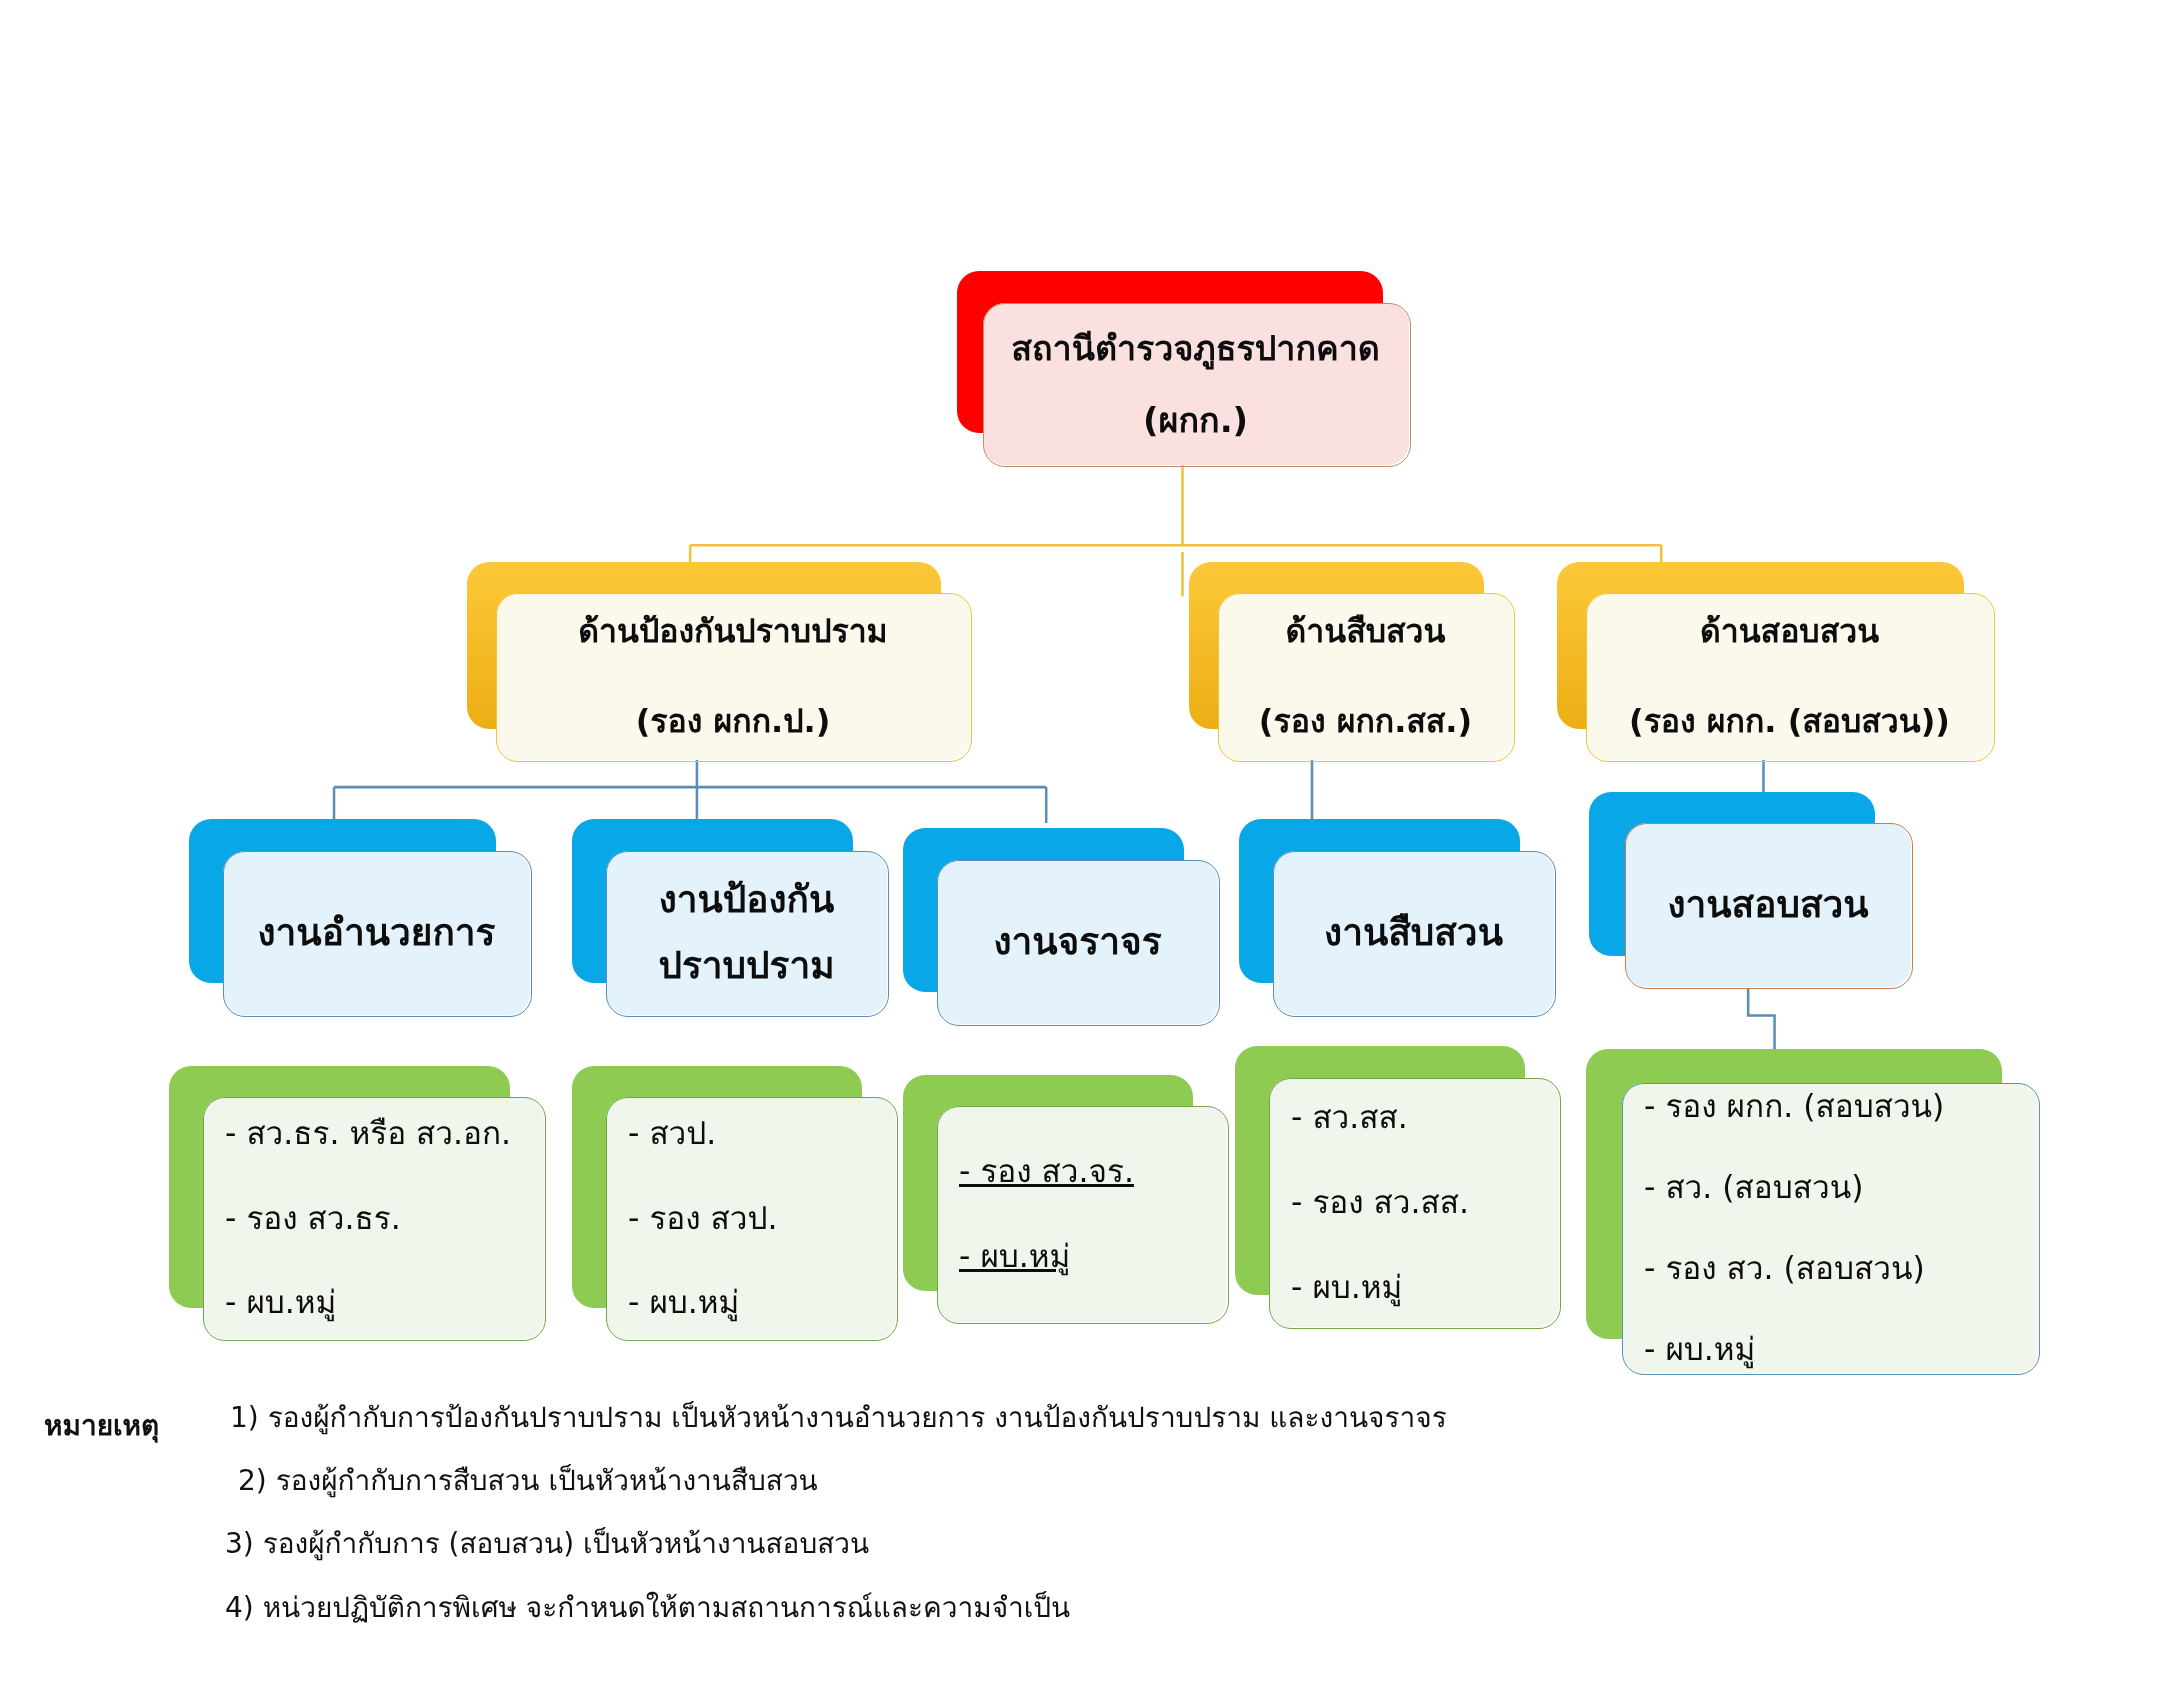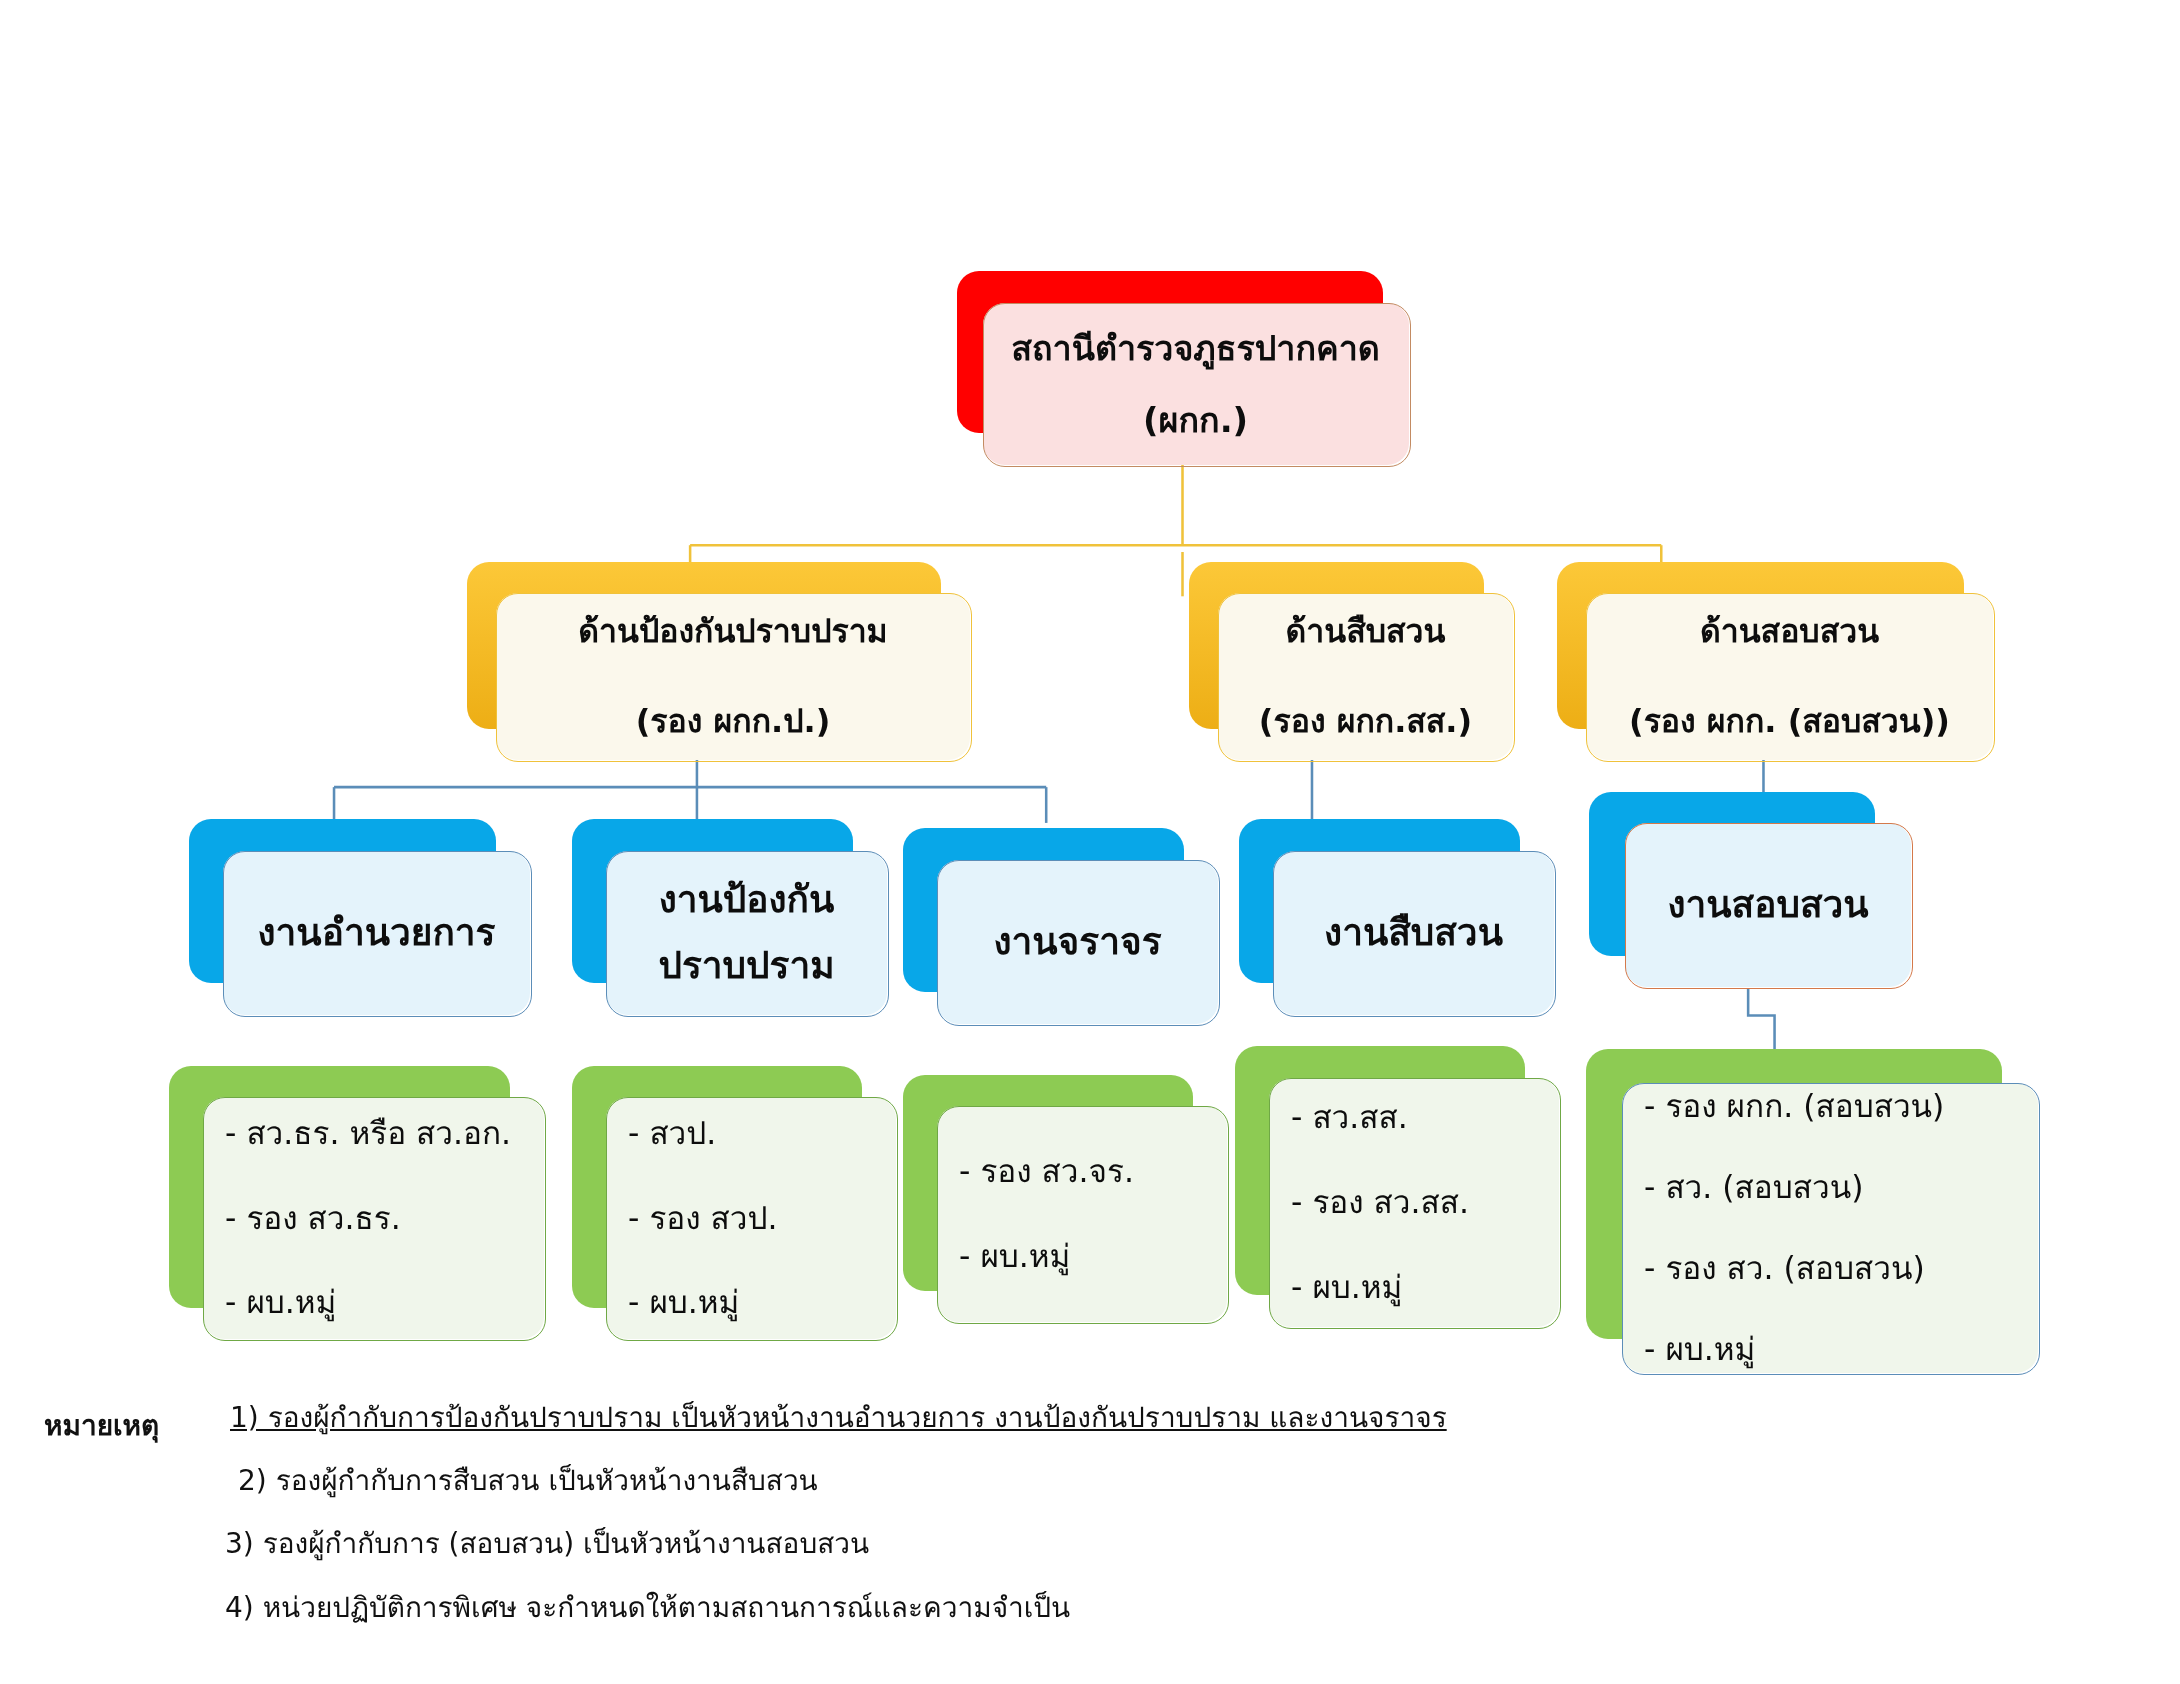--- a/index.html
+++ b/index.html
@@ -118,21 +118,21 @@
     top: 0;
     width: 2044px;
   }
   #notes .note-item {
     font-size: 28px;
     font-weight: 400;
     color: #111;
     white-space: nowrap;
     line-height: 1;
   }
-  #notes .note-item.n1 { position: absolute; left: 186px;  top: 3.4px; text-decoration: underline; }
+  #notes .note-item.n1 { position: absolute; left: 186px;  top: 3.4px; }
   #notes .note-item.n2 { position: absolute; left: 194px;  top: 66px; }
   #notes .note-item.n3 { position: absolute; left: 181px;  top: 129px; }
   #notes .note-item.n4 { position: absolute; left: 181px;  top: 193px; }
 </style>
 </head>
 <body>
 
 <div id="page">
 
 
@@ -279,21 +279,21 @@
       <span class="line">- สวป.</span>
       <span class="line">- รอง สวป.</span>
       <span class="line">- ผบ.หมู่</span>
     </div>
   </div>
 
   <div class="node lvl-four" style="left:903px; top:1075px; width:324px; height:247px;">
     <div class="shadow-rect" style="left:0; top:0; width:290px; height:216px; background:#8DCB53;"></div>
     <div class="fill-rect" style="left:34px; top:31px; width:290px; height:216px; background:#F0F6EB;"></div>
     <div class="outline-rect" style="left:34px; top:31px; width:290px; height:216px; border-color:#6FA845;"></div>
-    <div class="node-text left-align" style="left:56px; top:31px; width:267px; height:216px;">
+    <div class="node-text left-align" style="left:56px; top:31px; width:267px; height:216px;text-decoration:underline;">
       <span class="line">- รอง สว.จร.</span>
       <span class="line">- ผบ.หมู่</span>
     </div>
   </div>
 
   <div class="node lvl-four" style="left:1235px; top:1046px; width:324px; height:281px;">
     <div class="shadow-rect" style="left:0; top:0; width:290px; height:249px; background:#8DCB53;"></div>
     <div class="fill-rect" style="left:34px; top:32px; width:290px; height:249px; background:#F0F6EB;"></div>
     <div class="outline-rect" style="left:34px; top:32px; width:290px; height:249px; border-color:#6FA845;"></div>
     <div class="node-text left-align" style="left:56px; top:32px; width:267px; height:249px;">

